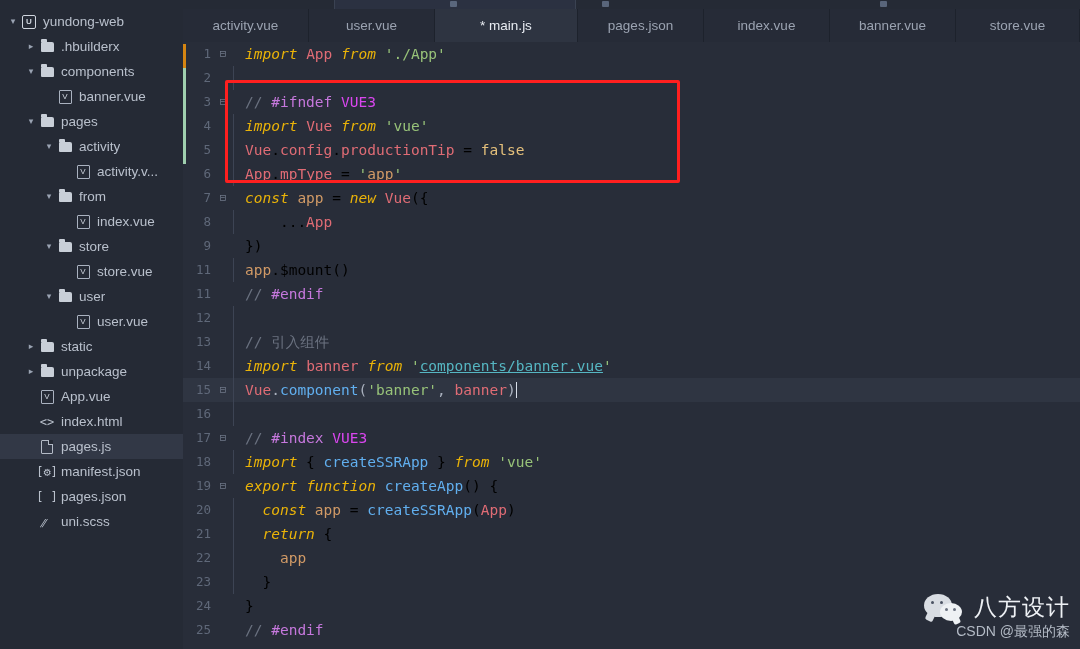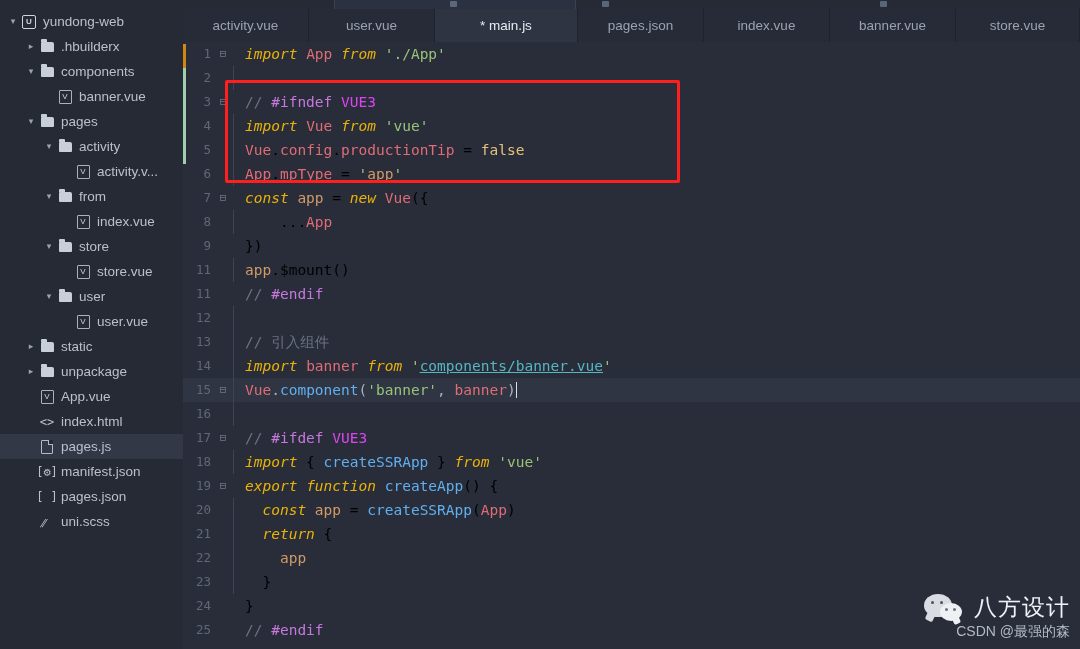--- a/index.html
+++ b/index.html
@@ -328,21 +328,21 @@
             <div class="ln"><span class="gut">7</span><span class="fold">⊟</span><span class="ind"></span><span class="txt"><span class="kw">const</span> <span class="var">app</span> = <span class="kw">new</span> <span class="cls">Vue</span>({</span></div>
             <div class="ln"><span class="gut">8</span><span class="fold"></span><span class="ind"><span class="bar"></span></span><span class="txt">    ...<span class="cls">App</span></span></div>
             <div class="ln"><span class="gut">9</span><span class="fold"></span><span class="ind"></span><span class="txt">})</span></div>
             <div class="ln"><span class="gut">11</span><span class="fold"></span><span class="ind"><span class="bar"></span></span><span class="txt"><span class="var">app</span>.$mount()</span></div>
             <div class="ln"><span class="gut">11</span><span class="fold"></span><span class="ind"></span><span class="txt"><span class="cmt">// </span><span class="pp">#endif</span></span></div>
             <div class="ln"><span class="gut">12</span><span class="fold"></span><span class="ind"><span class="bar"></span></span><span class="txt"></span></div>
             <div class="ln"><span class="gut">13</span><span class="fold"></span><span class="ind"><span class="bar"></span></span><span class="txt"><span class="cmt">// 引入组件</span></span></div>
             <div class="ln"><span class="gut">14</span><span class="fold"></span><span class="ind"><span class="bar"></span></span><span class="txt"><span class="kw">import</span> <span class="cls">banner</span> <span class="kw">from</span> <span class="str">'</span><span class="link">components/banner.vue</span><span class="str">'</span></span></div>
             <div class="ln cur"><span class="gut">15</span><span class="fold">⊟</span><span class="ind"><span class="bar"></span></span><span class="txt"><span class="cls">Vue</span><span class="pun">.</span><span class="fn">component</span><span class="pun">(</span><span class="str">'banner'</span><span class="pun">,</span> <span class="cls">banner</span><span class="pun">)</span><span class="caret"></span></span></div>
             <div class="ln"><span class="gut">16</span><span class="fold"></span><span class="ind"><span class="bar"></span></span><span class="txt"></span></div>
-            <div class="ln"><span class="gut">17</span><span class="fold">⊟</span><span class="ind"></span><span class="txt"><span class="cmt">// </span><span class="pp">#ifdef</span> <span class="ppname">VUE3</span></span></div>
+            <div class="ln"><span class="gut">17</span><span class="fold">⊟</span><span class="ind"></span><span class="txt"><span class="cmt">// </span><span class="pp">#index</span> <span class="ppname">VUE3</span></span></div>
             <div class="ln"><span class="gut">18</span><span class="fold"></span><span class="ind"><span class="bar"></span></span><span class="txt"><span class="kw">import</span> { <span class="fn">createSSRApp</span> } <span class="kw">from</span> <span class="str">'vue'</span></span></div>
             <div class="ln"><span class="gut">19</span><span class="fold">⊟</span><span class="ind"></span><span class="txt"><span class="kw">export</span> <span class="kw">function</span> <span class="fn">createApp</span>() {</span></div>
             <div class="ln"><span class="gut">20</span><span class="fold"></span><span class="ind"><span class="bar"></span></span><span class="txt">  <span class="kw">const</span> <span class="var">app</span> = <span class="fn"><span class="fn">createSSRApp</span></span>(<span class="cls">App</span>)</span></div>
             <div class="ln"><span class="gut">21</span><span class="fold"></span><span class="ind"><span class="bar"></span></span><span class="txt">  <span class="kw">return</span> {</span></div>
             <div class="ln"><span class="gut">22</span><span class="fold"></span><span class="ind"><span class="bar"></span></span><span class="txt">    <span class="var">app</span></span></div>
             <div class="ln"><span class="gut">23</span><span class="fold"></span><span class="ind"><span class="bar"></span></span><span class="txt">  }</span></div>
             <div class="ln"><span class="gut">24</span><span class="fold"></span><span class="ind"></span><span class="txt">}</span></div>
             <div class="ln"><span class="gut">25</span><span class="fold"></span><span class="ind"></span><span class="txt"><span class="cmt">// </span><span class="pp">#endif</span></span></div>
           </div>
 

